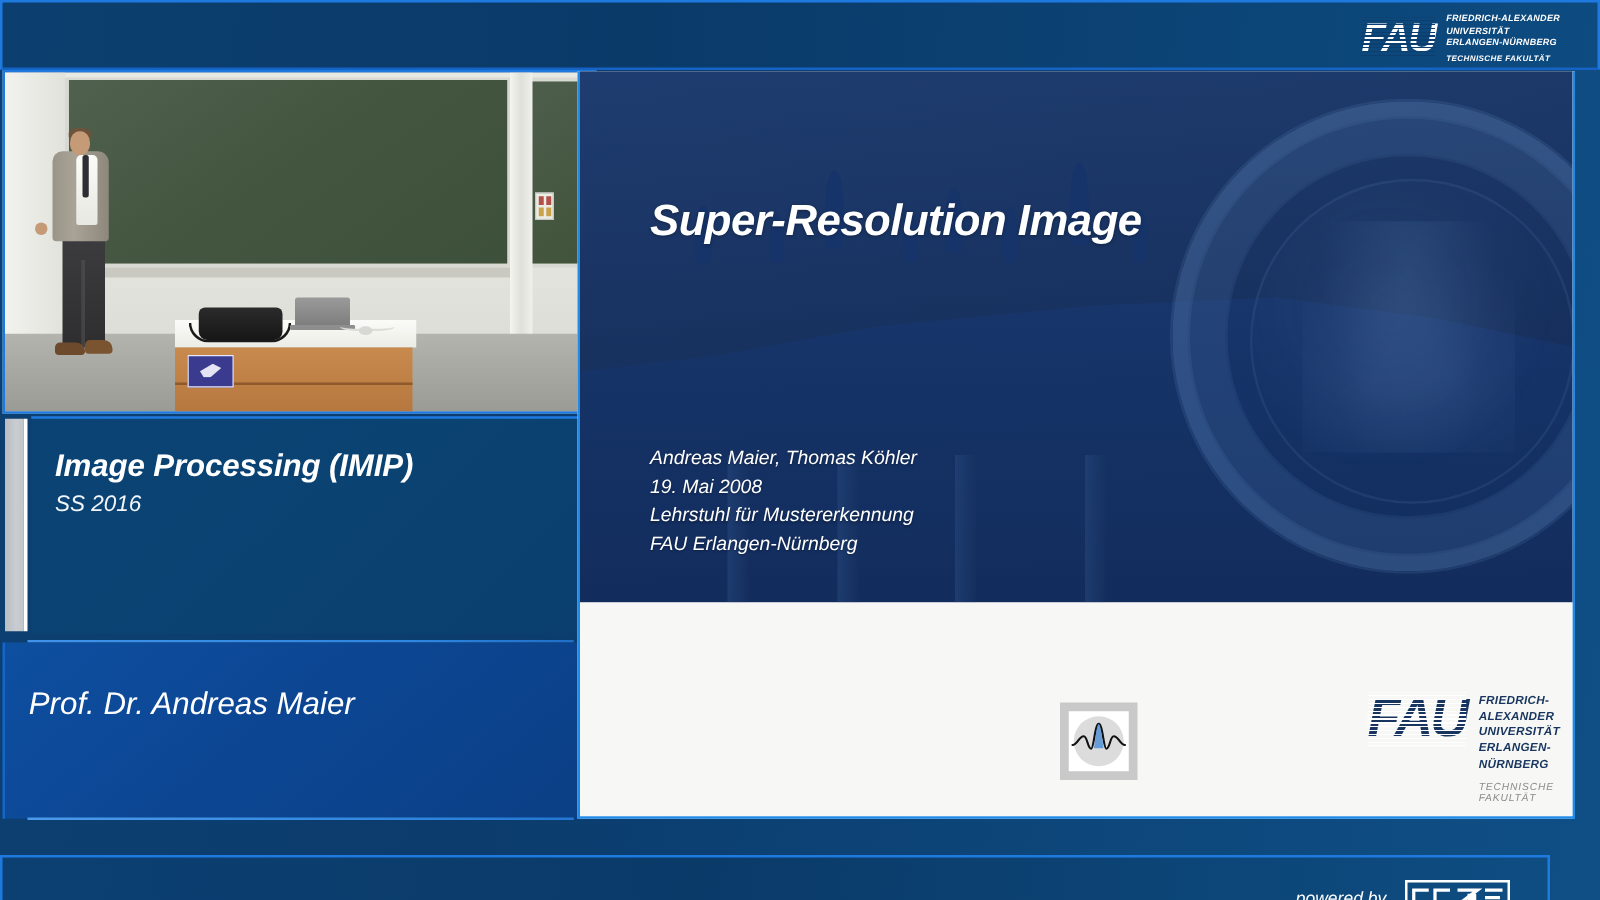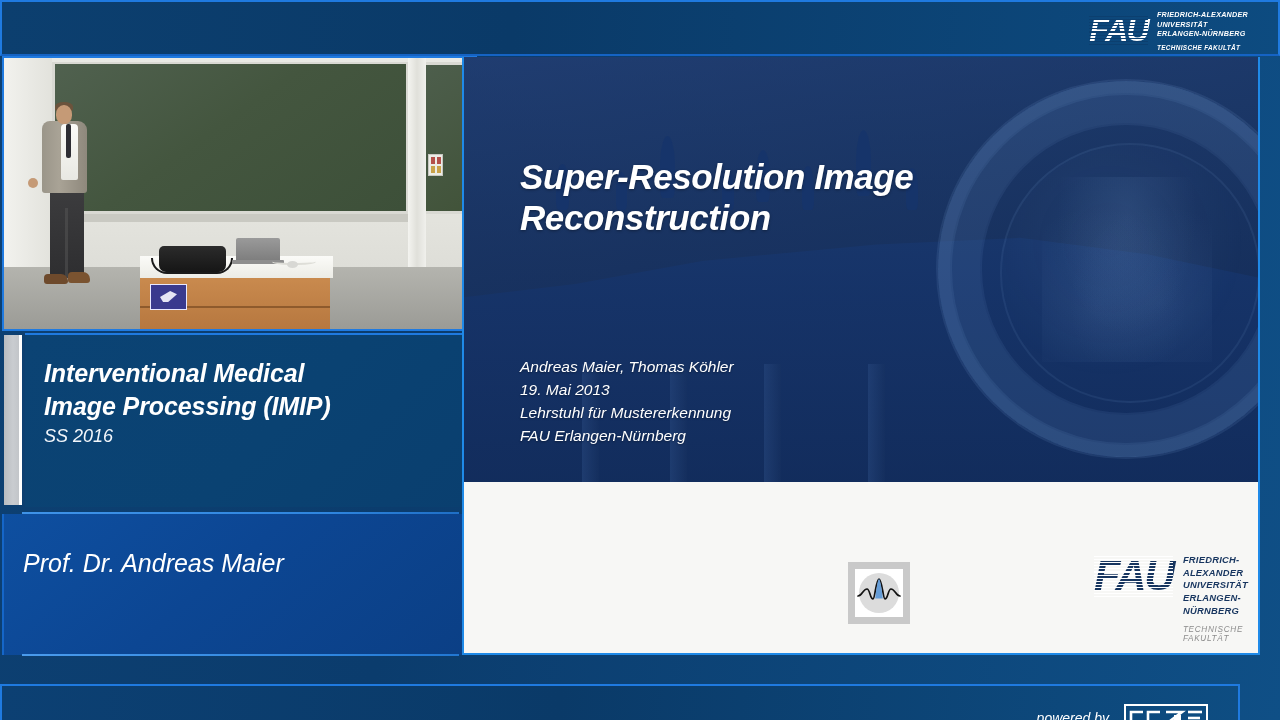--- a/index.html
+++ b/index.html
@@ -384,21 +384,20 @@
         <div class="vs lapScreen"></div>
         <div class="vs lapBase"></div>
         <div class="vs cable"></div>
         <div class="vs mouse"></div>
       </div>
     </div>
 
     <div id="title-block">
       <div id="accent-bar"></div>
       <div id="title-panel">
-        <div class="course-name">Interventional Medical</div>
         <div class="course-name">Image Processing (IMIP)</div>
         <div class="course-term">SS 2016</div>
       </div>
     </div>
 
     <div id="divider-1"></div>
 
     <div id="lecturer-block">
       <div class="lecturer-name">Prof. Dr. Andreas Maier</div>
     </div>
@@ -421,25 +420,24 @@
         <div class="statue" style="left:442px; width:12px; height:42px;"></div>
         <div class="col" style="left:118px;"></div>
         <div class="col" style="left:206px;"></div>
         <div class="col" style="left:300px;"></div>
         <div class="col" style="left:404px;"></div>
         <div id="seal"></div>
       </div>
 
       <div id="slide-title">
         <div>Super-Resolution Image</div>
-        <div>Reconstruction</div>
       </div>
 
       <div id="slide-authors">Andreas Maier, Thomas Köhler
-19. Mai 2013
+19. Mai 2008
 Lehrstuhl für Mustererkennung
 FAU Erlangen-Nürnberg</div>
     </div>
 
     <div id="slide-bottom">
 
       <div id="prl-logo">
         <div id="prl-inner">
           <div id="prl-circle"></div>
           <svg id="prl-wave" width="48" height="48" viewBox="0 0 48 48">

